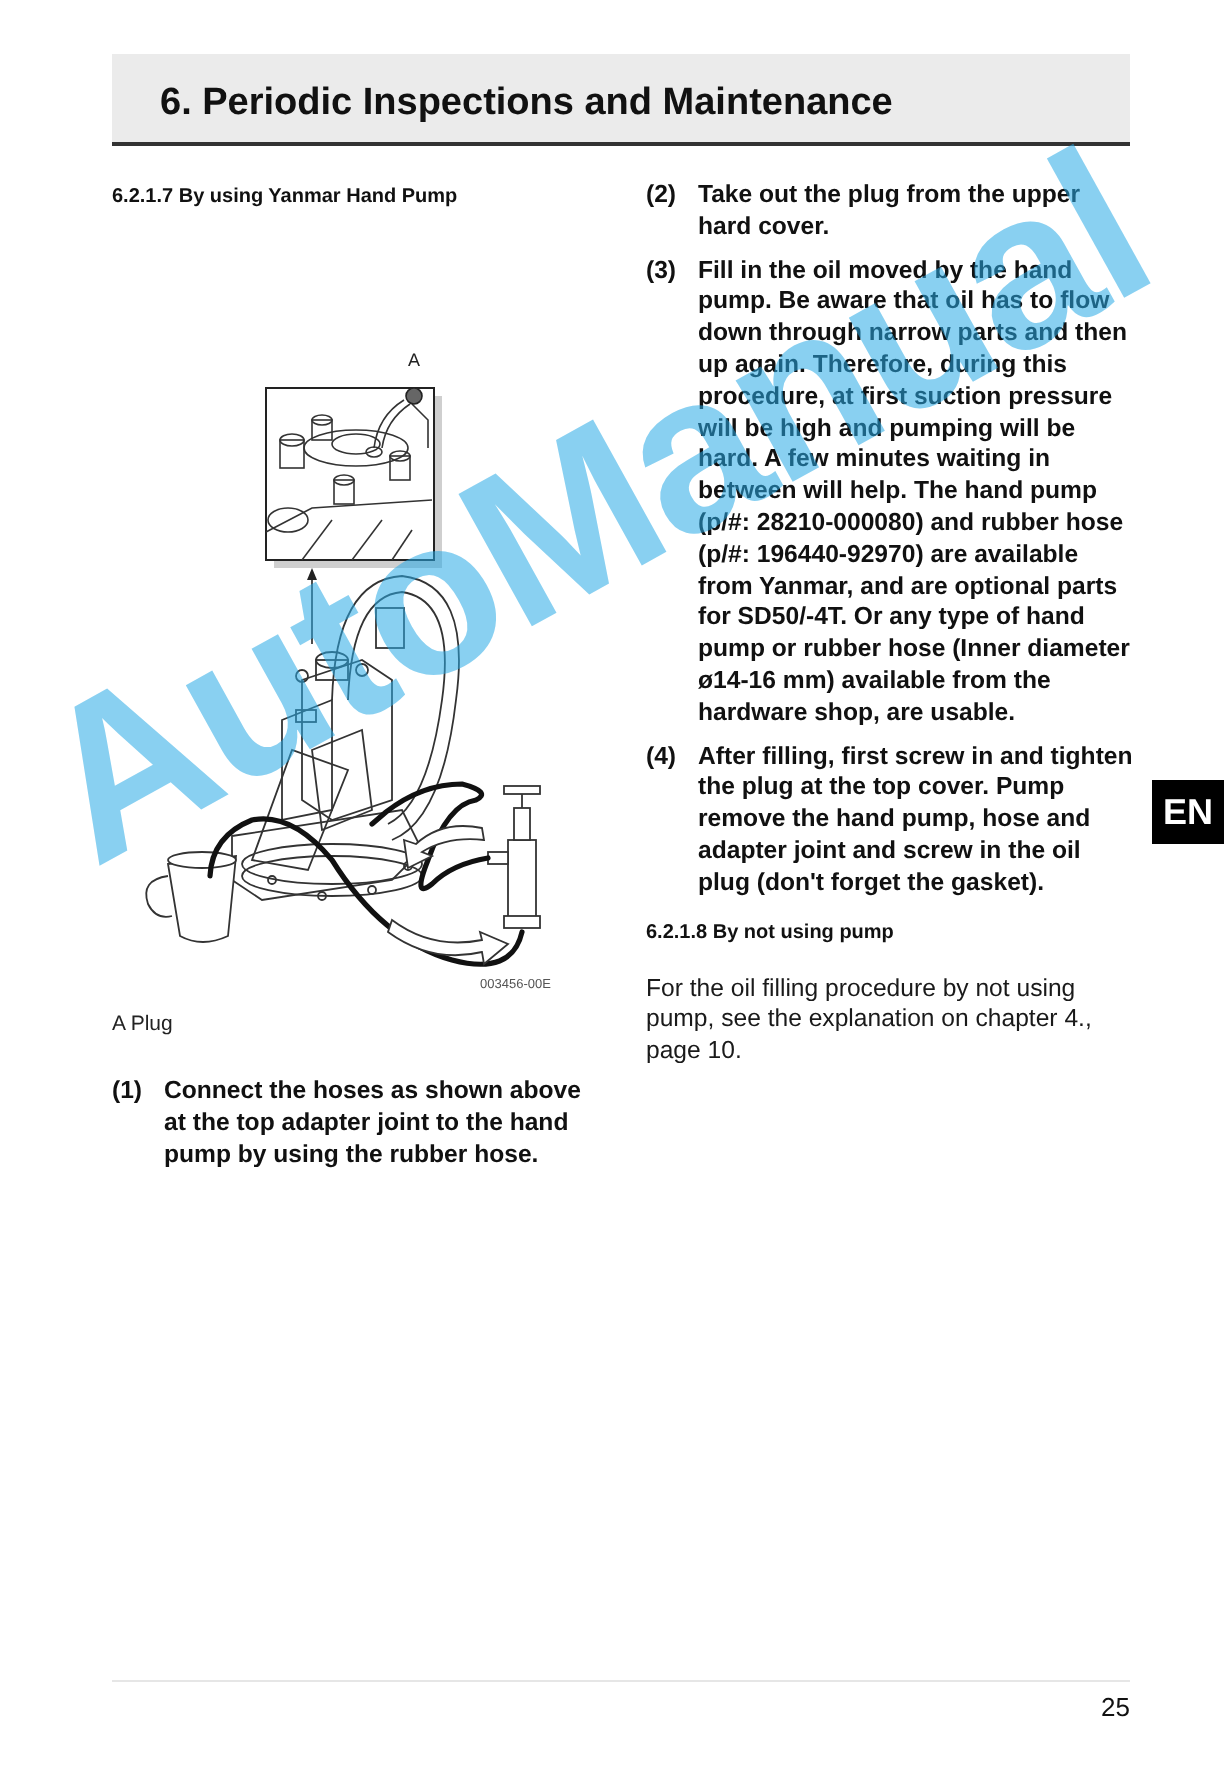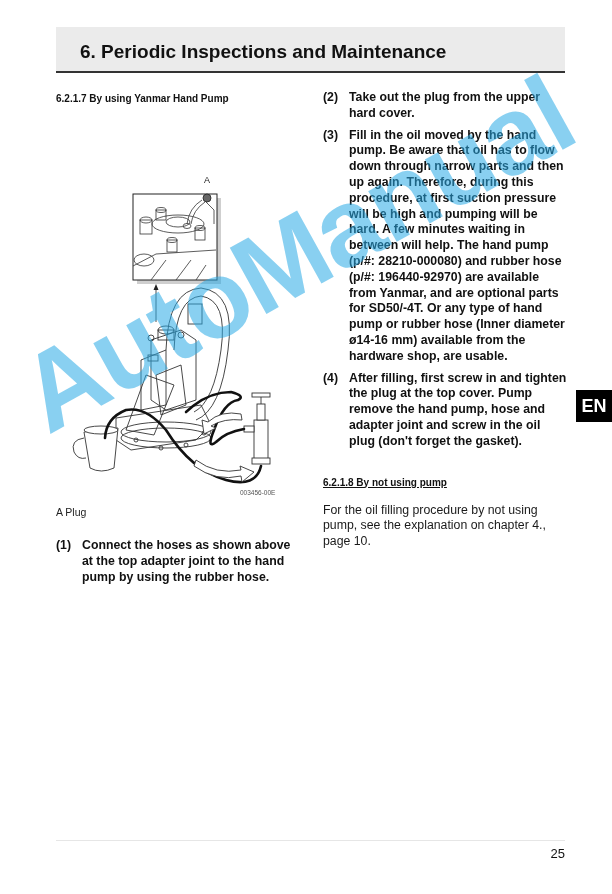--- a/index.html
+++ b/index.html
@@ -248,21 +248,21 @@
     <span class="step-text">Take out the plug from the upper hard cover.</span>
   </div>
   <div class="step" style="margin-top:6px;">
     <span class="step-num">(3)</span>
     <span class="step-text">Fill in the oil moved by the hand pump. Be aware that oil has to flow down through narrow parts and then up again. Therefore, during this procedure, at first suction pressure will be high and pumping will be hard. A few minutes waiting in between will help. The hand pump (p/#: 28210-000080) and rubber hose (p/#: 196440-92970) are available from Yanmar, and are optional parts for SD50/-4T. Or any type of hand pump or rubber hose (Inner diameter ø14-16 mm) available from the hardware shop, are usable.</span>
   </div>
   <div class="step" style="margin-top:6px;">
     <span class="step-num">(4)</span>
     <span class="step-text">After filling, first screw in and tighten the plug at the top cover. Pump remove the hand pump, hose and adapter joint and screw in the oil plug (don't forget the gasket).</span>
   </div>
-  <h2 class="section-heading" style="margin-top:24px;text-decoration:underline;">6.2.1.8 By not using pump</h2>
+  <h2 class="section-heading" style="margin-top:8px;">6.2.1.8 By not using pump</h2>
   <p class="body-text" style="margin-top:12px;">For the oil filling procedure by not using pump, see the explanation on chapter 4., page 10.</p>
 </div>
 
 <div class="lang-tab">EN</div>
 
 <div class="watermark">AutoManual</div>
 
 <div class="footer-rule"></div>
 <div class="page-number">25</div>
 

